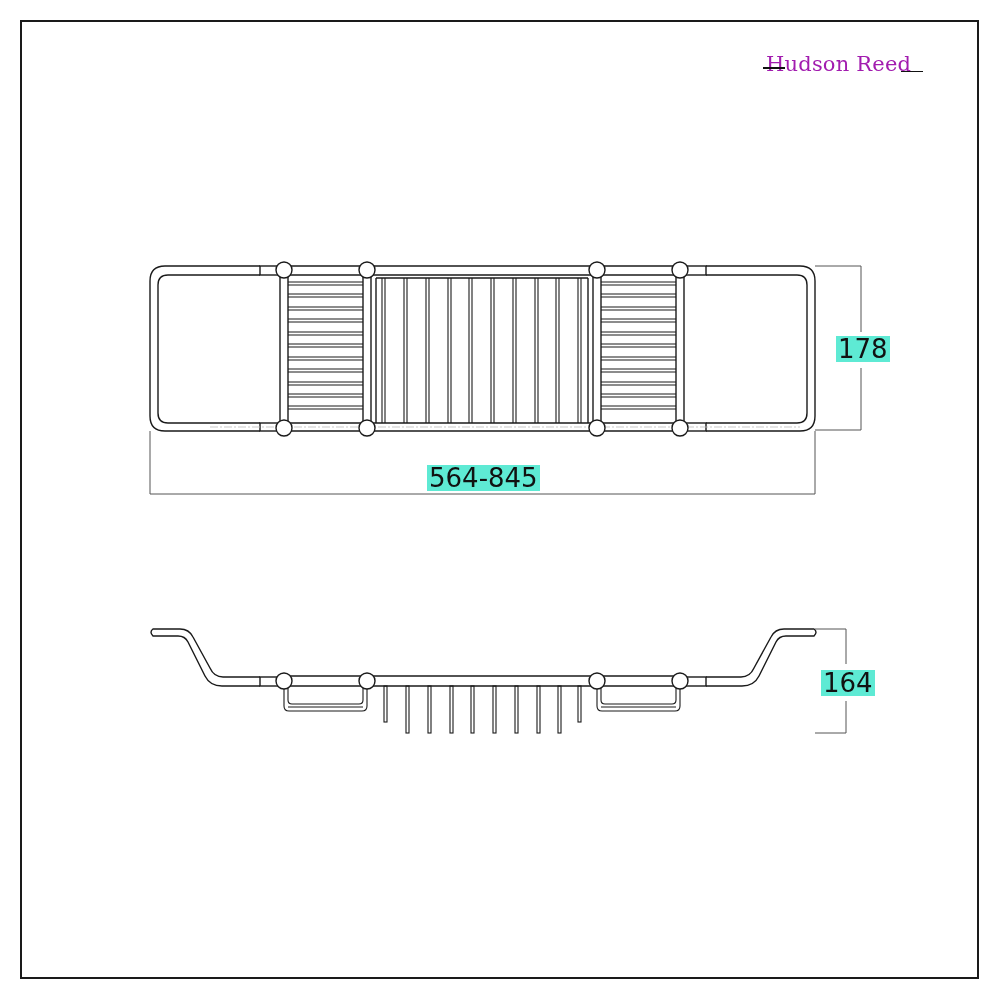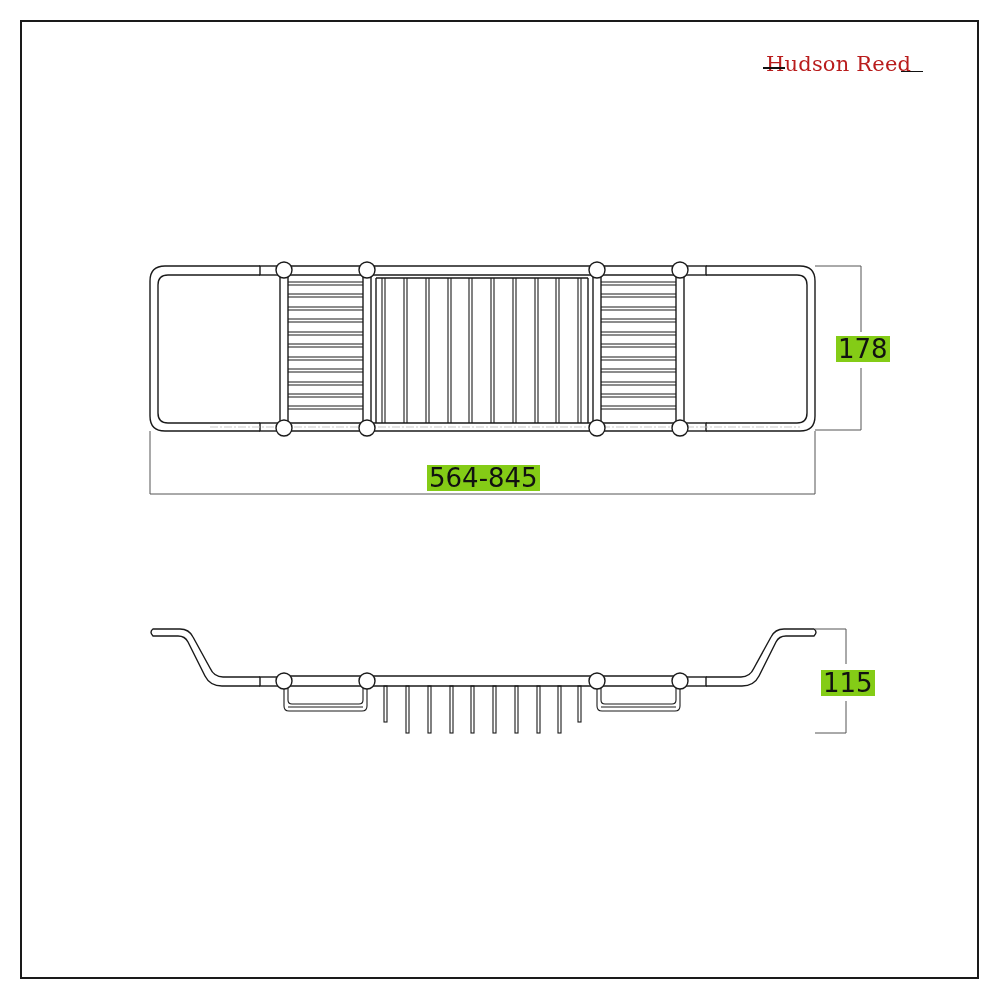--- a/index.html
+++ b/index.html
@@ -4,33 +4,33 @@
 <style>
   html, body { margin: 0; padding: 0; background: #ffffff; }
   body { width: 1001px; height: 1000px; position: relative; overflow: hidden; }
   .frame {
     position: absolute; left: 20px; top: 20px; width: 955px; height: 955px;
     border: 2px solid #1a1a1a; box-sizing: content-box;
   }
   .brand {
     position: absolute; left: 766px; top: 52px;
     font-family: "DejaVu Serif", "Liberation Serif", serif;
-    font-size: 21px; color: #b91c1c; letter-spacing: 0.2px;
+    font-size: 21px; color: #a21caf; letter-spacing: 0.2px;
   }
   .brand .strike {
     position: absolute; left: -3px; top: 15px; width: 22px; height: 1.5px; background: #111;
   }
   .brand .underline {
     position: absolute; right: -12px; bottom: 4px; width: 22px; height: 1.5px; background: #111;
   }
   svg.drawing { position: absolute; left: 0; top: 0; }
   .dim-label {
     position: absolute;
     font-family: "DejaVu Sans", "Liberation Sans", sans-serif;
-    font-size: 26px; color: #111; background: #84cc16; line-height: 1; padding: 0 2px;
+    font-size: 26px; color: #111; background: #5eead4; line-height: 1; padding: 0 2px;
   }
 </style>
 </head>
 <body>
 
 <div class="frame"></div>
 
 <div class="brand">
   <span class="strike"></span>
   <span>Hudson Reed</span>
@@ -203,13 +203,13 @@
       <line class="dim" x1="815" y1="629" x2="846" y2="629"></line>
       <line class="dim" x1="815" y1="733" x2="846" y2="733"></line>
       <line class="dim" x1="846" y1="629" x2="846" y2="664"></line>
       <line class="dim" x1="846" y1="701" x2="846" y2="733"></line>
     </g>
   </g>
 </svg>
 
 <div class="dim-label" style="left:836px; top:336px;">178</div>
 <div class="dim-label" style="left:427px; top:465px;">564-845</div>
-<div class="dim-label" style="left:821px; top:670px;">115</div>
+<div class="dim-label" style="left:821px; top:670px;">164</div>
 
 </body></html>

